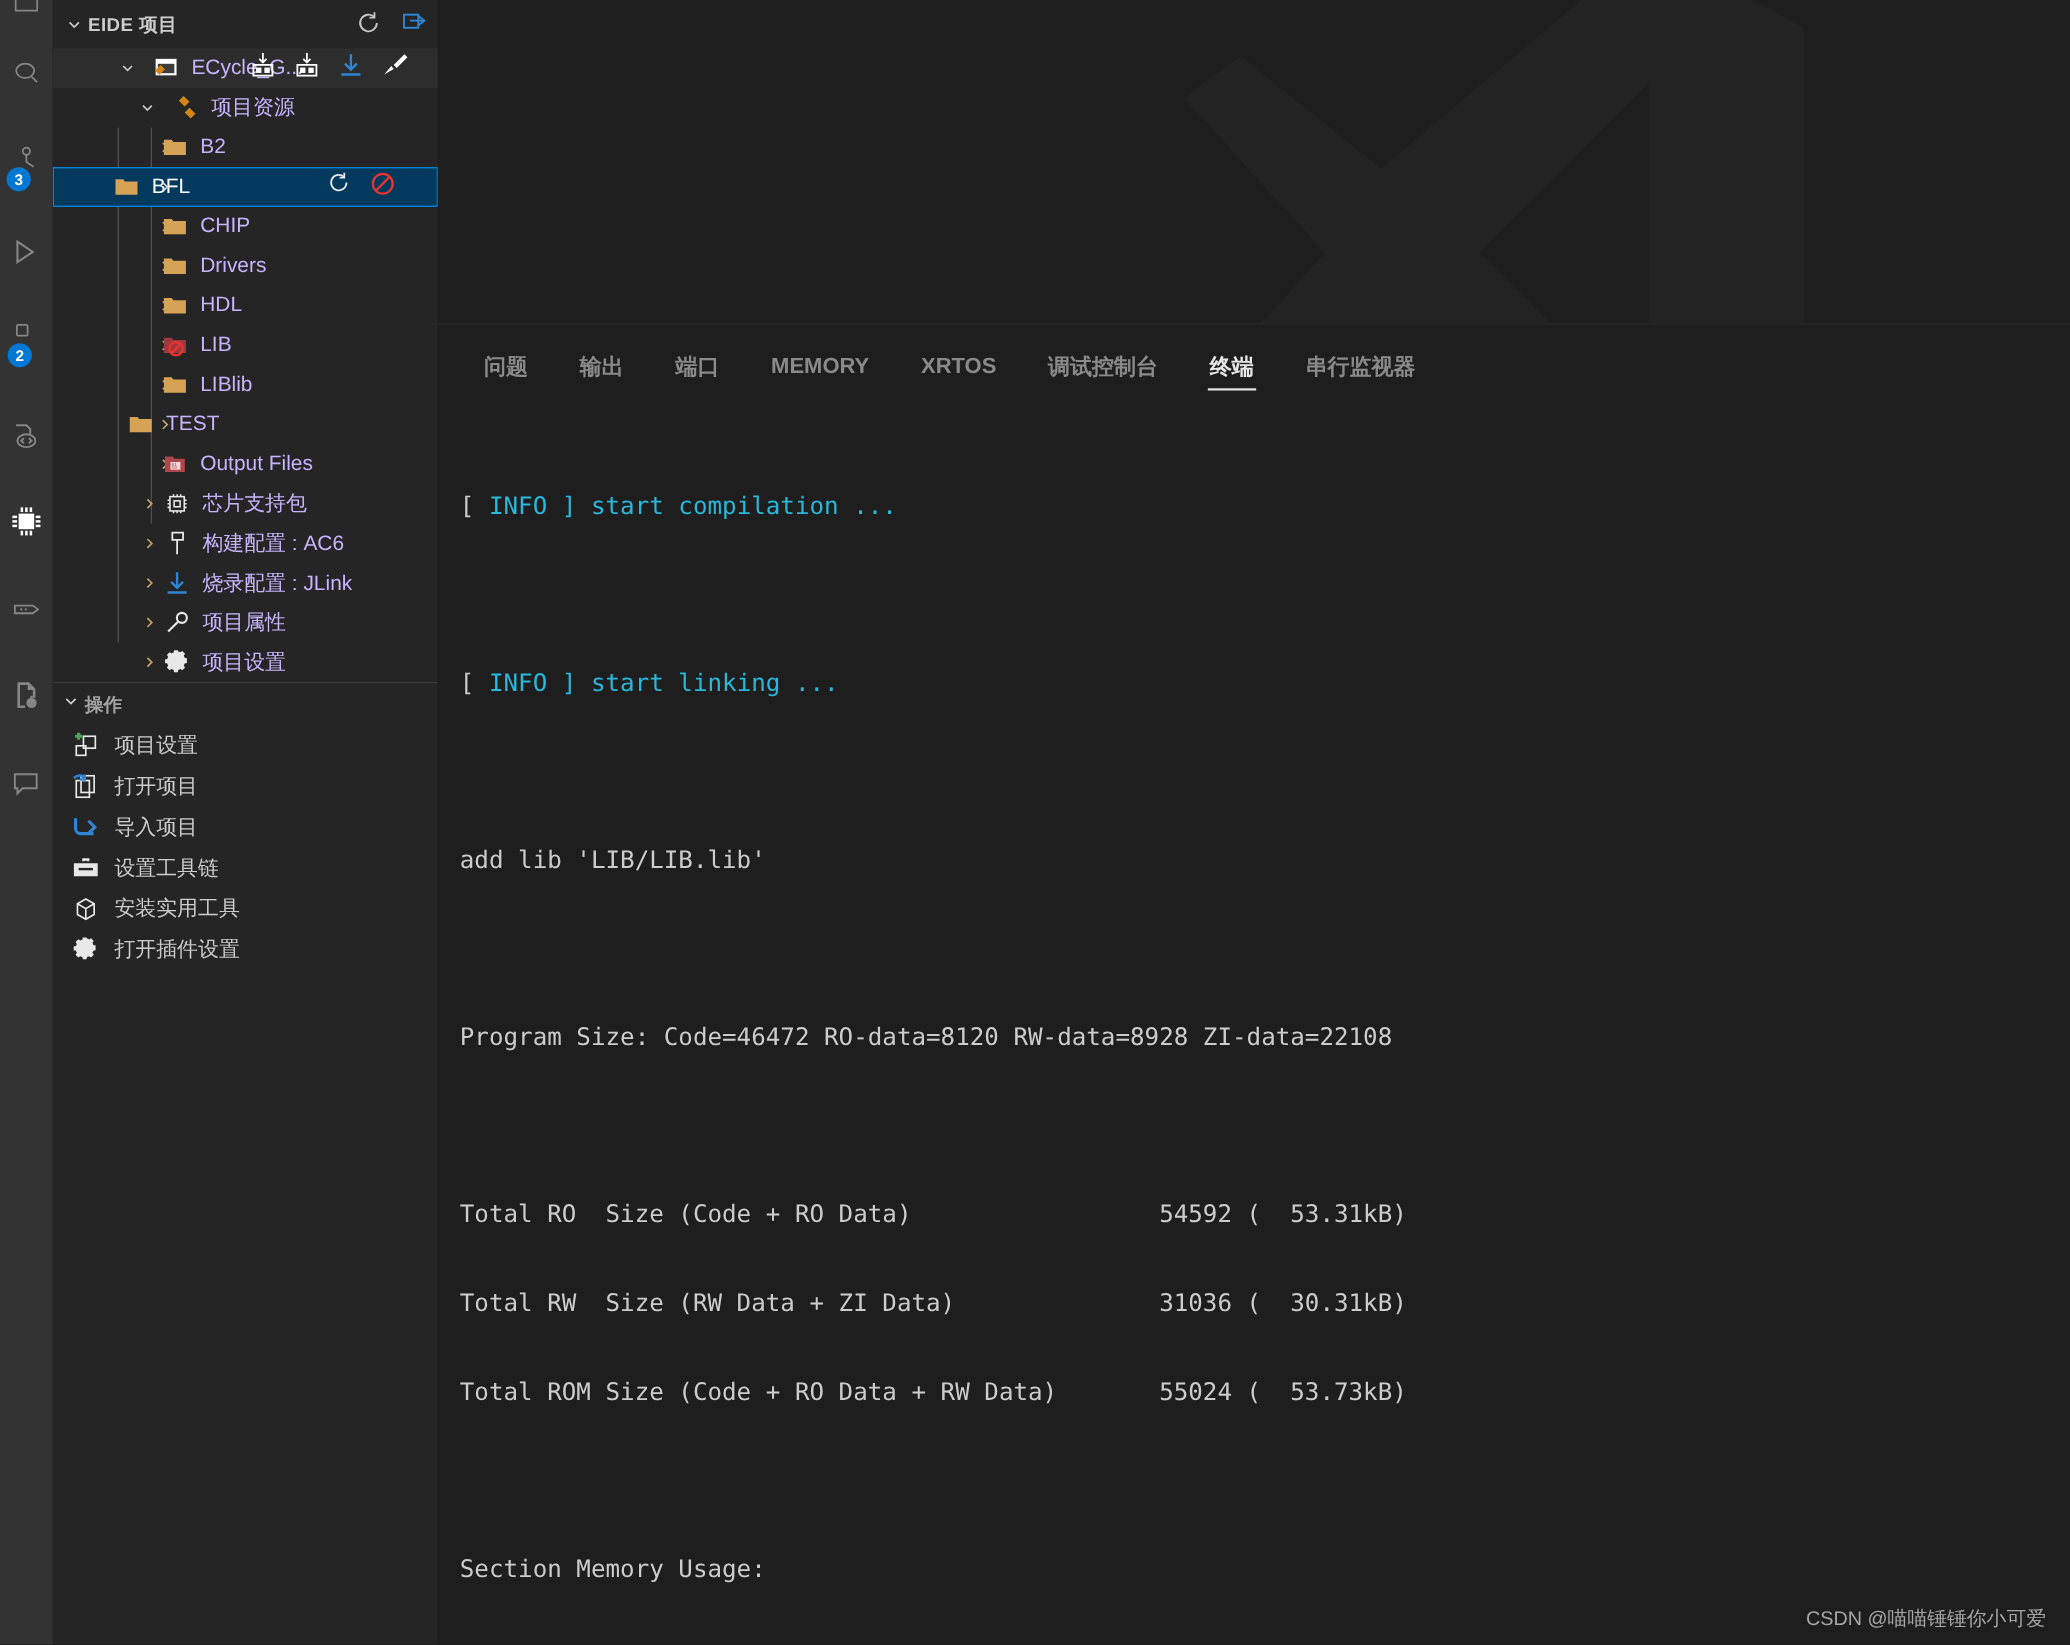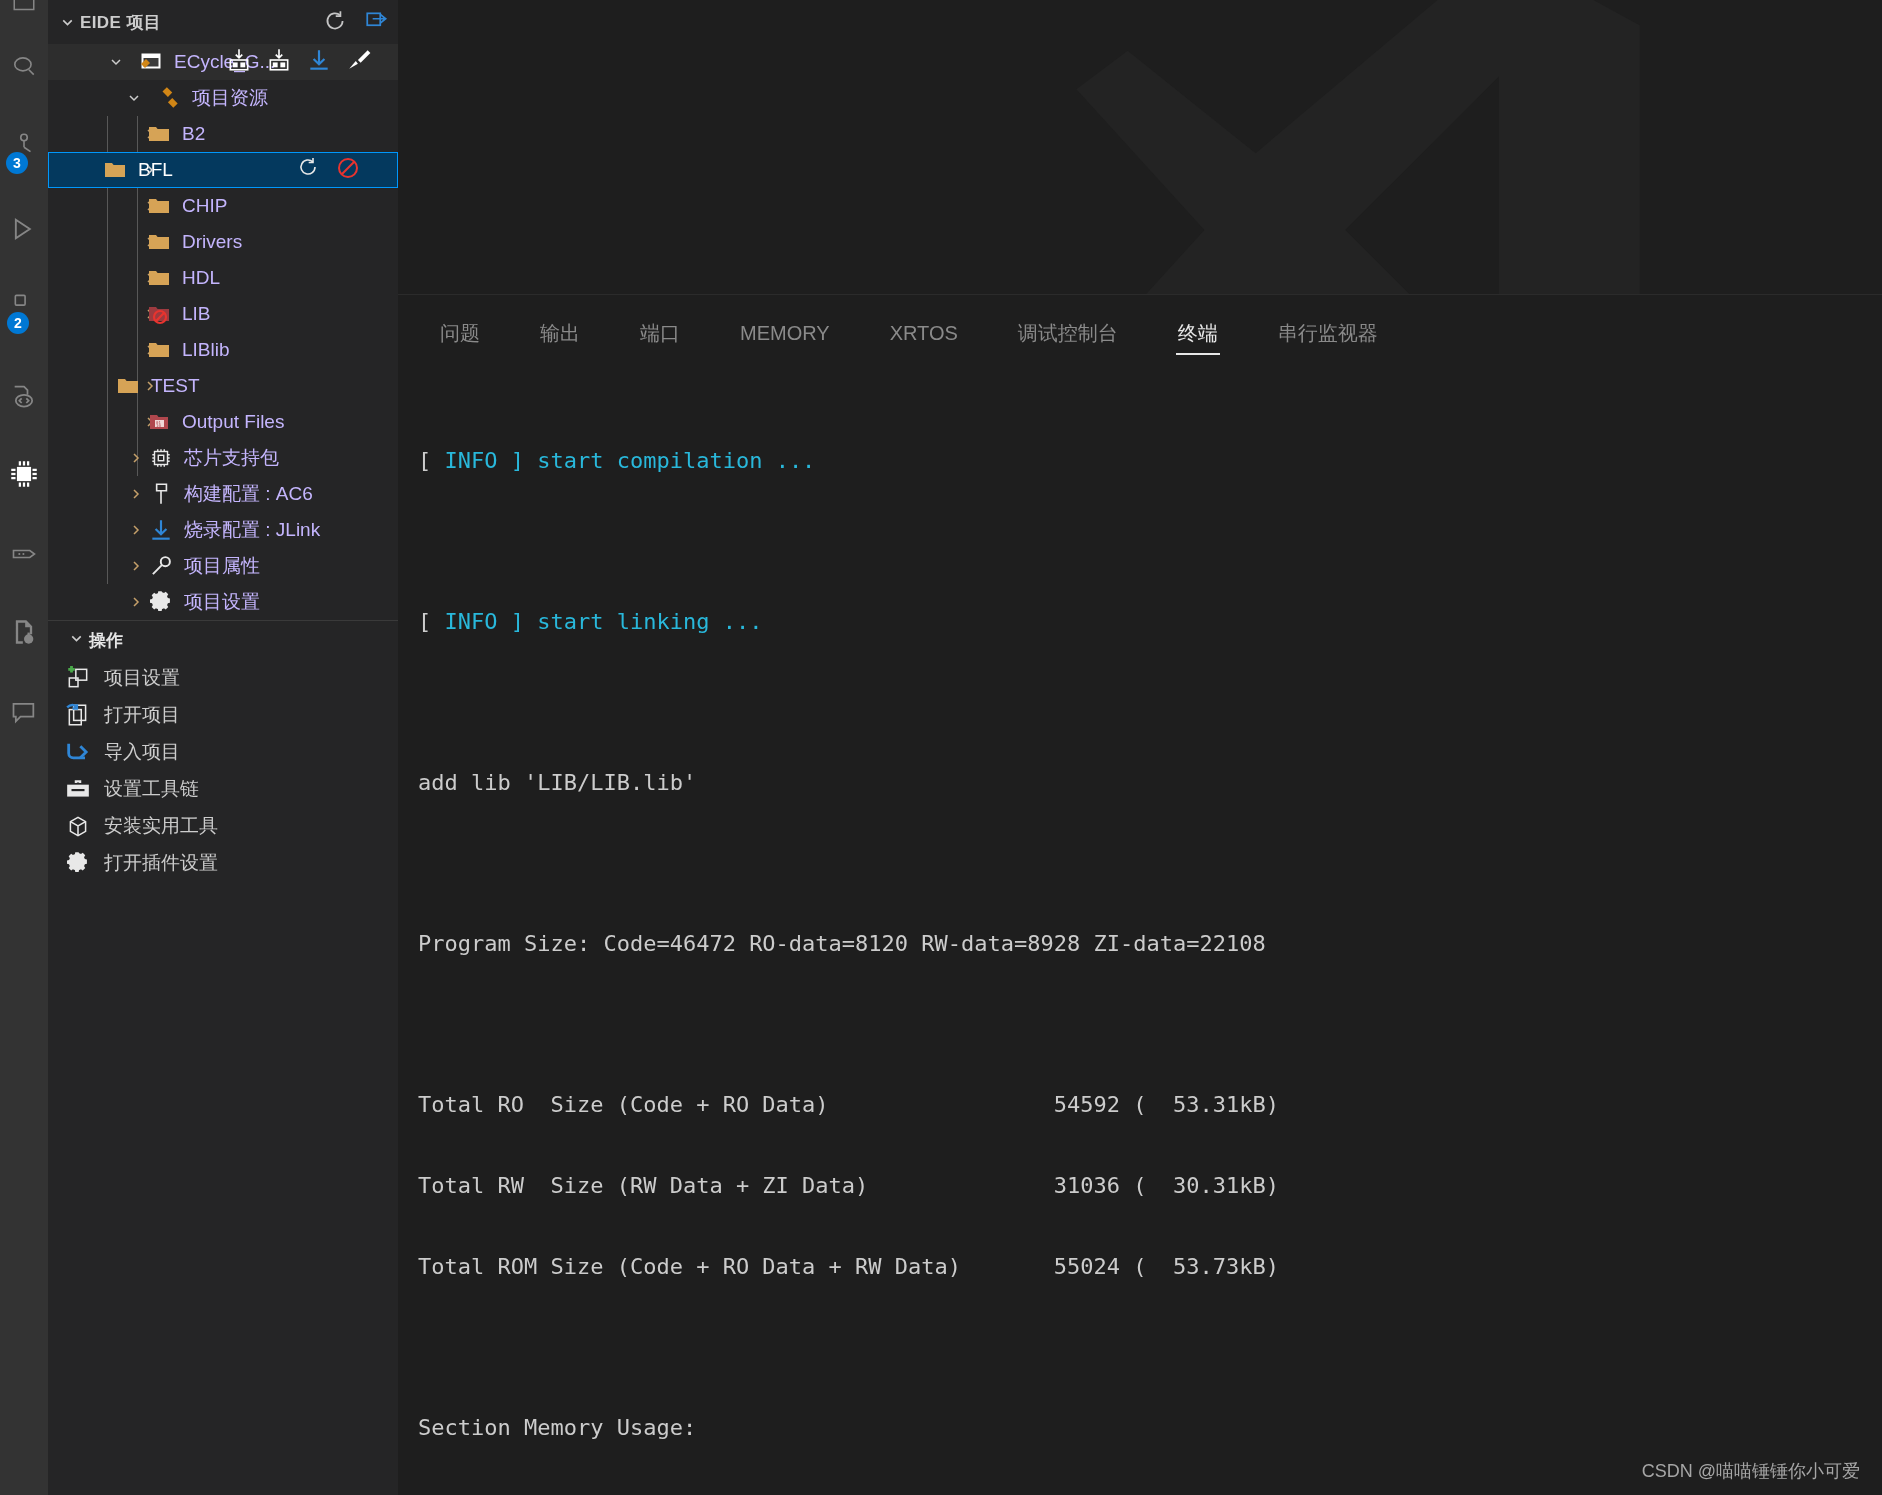--- a/index.html
+++ b/index.html
@@ -94,42 +94,42 @@
   
   .act-row {
     height: 37px; display: flex; align-items: center;
     color: #cccccc; font-size: 19px; padding-left: 14px;
   }
   .act-row .aicon { width: 32px; flex: 0 0 32px; display:flex; align-items:center; justify-content:center; }
   .act-row .alabel { padding-left: 10px; }
 
   .section-header {
     height: 38px; display:flex; align-items:center;
-    padding-left: 20px; color:#e5e5e5;
+    padding-left: 8px; color:#a3a3a3;
   }
   .section-header .st { font-size:17px; font-weight:bold; margin-left:4px; }
 
   
   .editor-area {
     flex: 1 1 auto; position: relative; background: #1e1e1e;
     display: flex; flex-direction: column; height: 1495px;
   }
   .watermark-area { position: relative; height: 905px; overflow: hidden; }
   .vs-logo {
     position: absolute; left: 640px; top: -90px;
     width: 640px; height: 640px; opacity: 1;
   }
 
   
   .panel {
     flex: 1 1 auto; background: #1e1e1e;
     border-top: 1px solid #2b2b2b;
     position: relative;
   }
-  .panel-tabs { height: 76px; display: flex; align-items: center; padding-left: 20px; gap: 16px; }
+  .panel-tabs { height: 76px; display: flex; align-items: center; padding-left: 20px; gap: 3px; font-weight: bold; }
   .ptab {
     color: #8a8a8a; font-size: 20px; padding: 0 22px;
     height: 56px; display:flex; align-items:center; position: relative;
   }
   .ptab.active { color: #e7e7e7; }
   .ptab.active::after {
     content:""; position:absolute; left:20px; right:20px; bottom: 6px;
     height: 2px; background:#e7e7e7;
   }
   .terminal {

